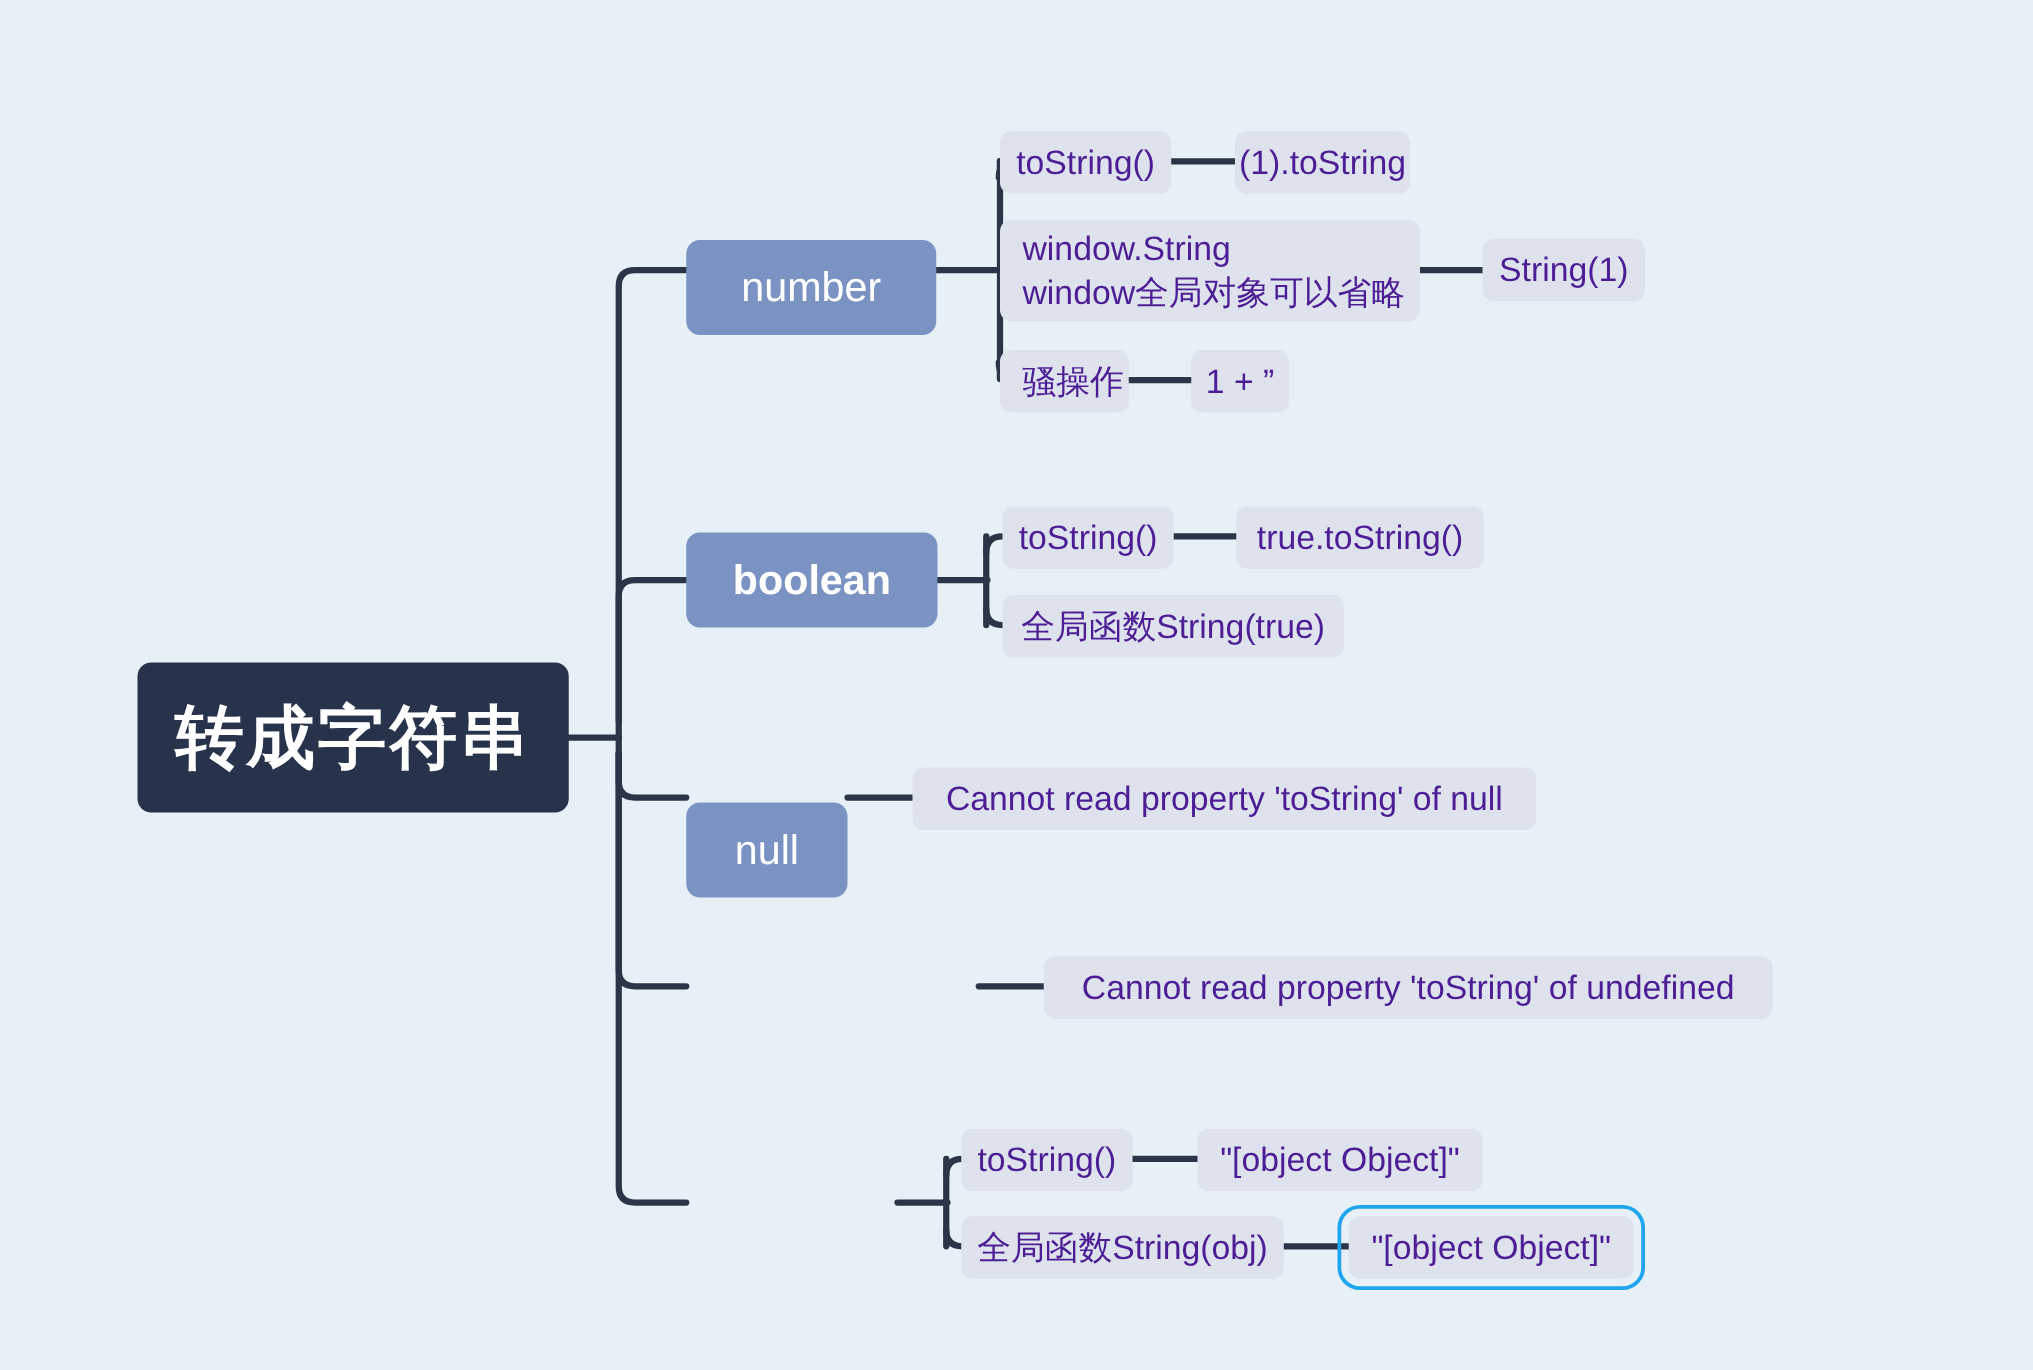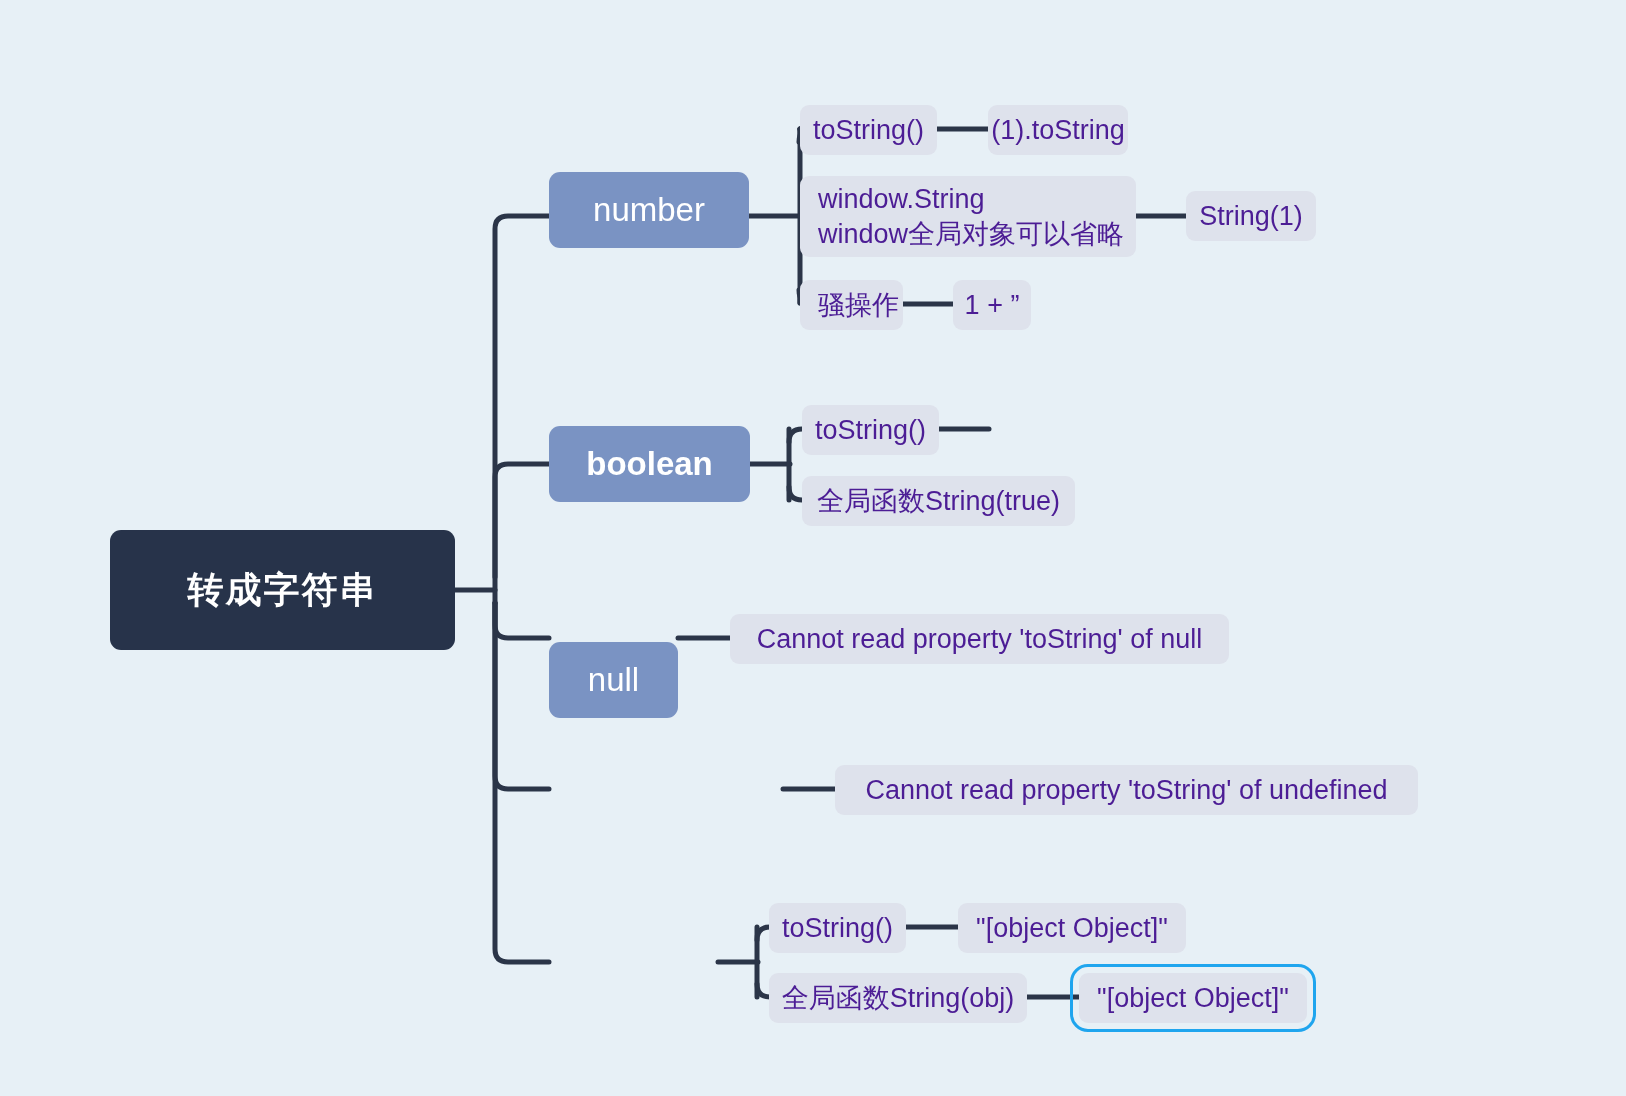--- a/index.html
+++ b/index.html
@@ -33,21 +33,21 @@
     align-items: center;
     justify-content: center;
     white-space: pre;
     line-height: 1.28;
   }
   
   .n-root {
     background: #27334a;
     color: #ffffff;
     border-radius: 11px;
-    font-size: 36px;
+    font-size: 55px;
     font-weight: 700;
     letter-spacing: 2px;
   }
   
   .n-l1 {
     background: #7a93c3;
     color: #ffffff;
     border-radius: 11px;
     font-size: 33px;
     font-weight: 400;
@@ -129,21 +129,21 @@
       <path d="M 757 984 Q 757 997 770 997"></path>
       <path d="M 906 927 L 958 927"></path>
       <path d="M 1027 997 L 1079 997"></path>
     </g>
   </svg>
 
   <div class="node n-root" style="left:110px; top:530px; width:345px; height:120px;">
     <span>转成字符串</span>
   </div>
 
-  <div class="node n-l1" style="left:549px; top:172px; width:200px; height:76px;">
+  <div class="node n-l1" style="left:549px; top:192px; width:200px; height:76px;">
     <span>number</span>
   </div>
 
   <div class="node n-l2" style="left:800px; top:105px; width:137px; height:50px;">
     <span>toString()</span>
   </div>
   <div class="node n-l2" style="left:988px; top:105px; width:140px; height:50px;">
     <span>(1).toString</span>
   </div>
 
@@ -162,20 +162,23 @@
     <span>1 + ”</span>
   </div>
 
   <div class="node n-l1" style="left:549px; top:426px; width:201px; height:76px;font-weight:bold;">
     <span>boolean</span>
   </div>
 
   <div class="node n-l2" style="left:802px; top:405px; width:137px; height:50px;">
     <span>toString()</span>
   </div>
+  <div class="node n-l2" style="left:989px; top:405px; width:198px; height:50px;">
+    <span>true.toString()</span>
+  </div>
   <div class="node n-l2" style="left:802px; top:476px; width:273px; height:50px;">
     <span>全局函数String(true)</span>
   </div>
 
   <div class="node n-l1" style="left:549px; top:601px; width:129px; height:76px;margin-top:41px;">
     <span>null</span>
   </div>
   <div class="node n-l2" style="left:730px; top:614px; width:499px; height:50px;">
     <span>Cannot read property 'toString' of null</span>
   </div>

